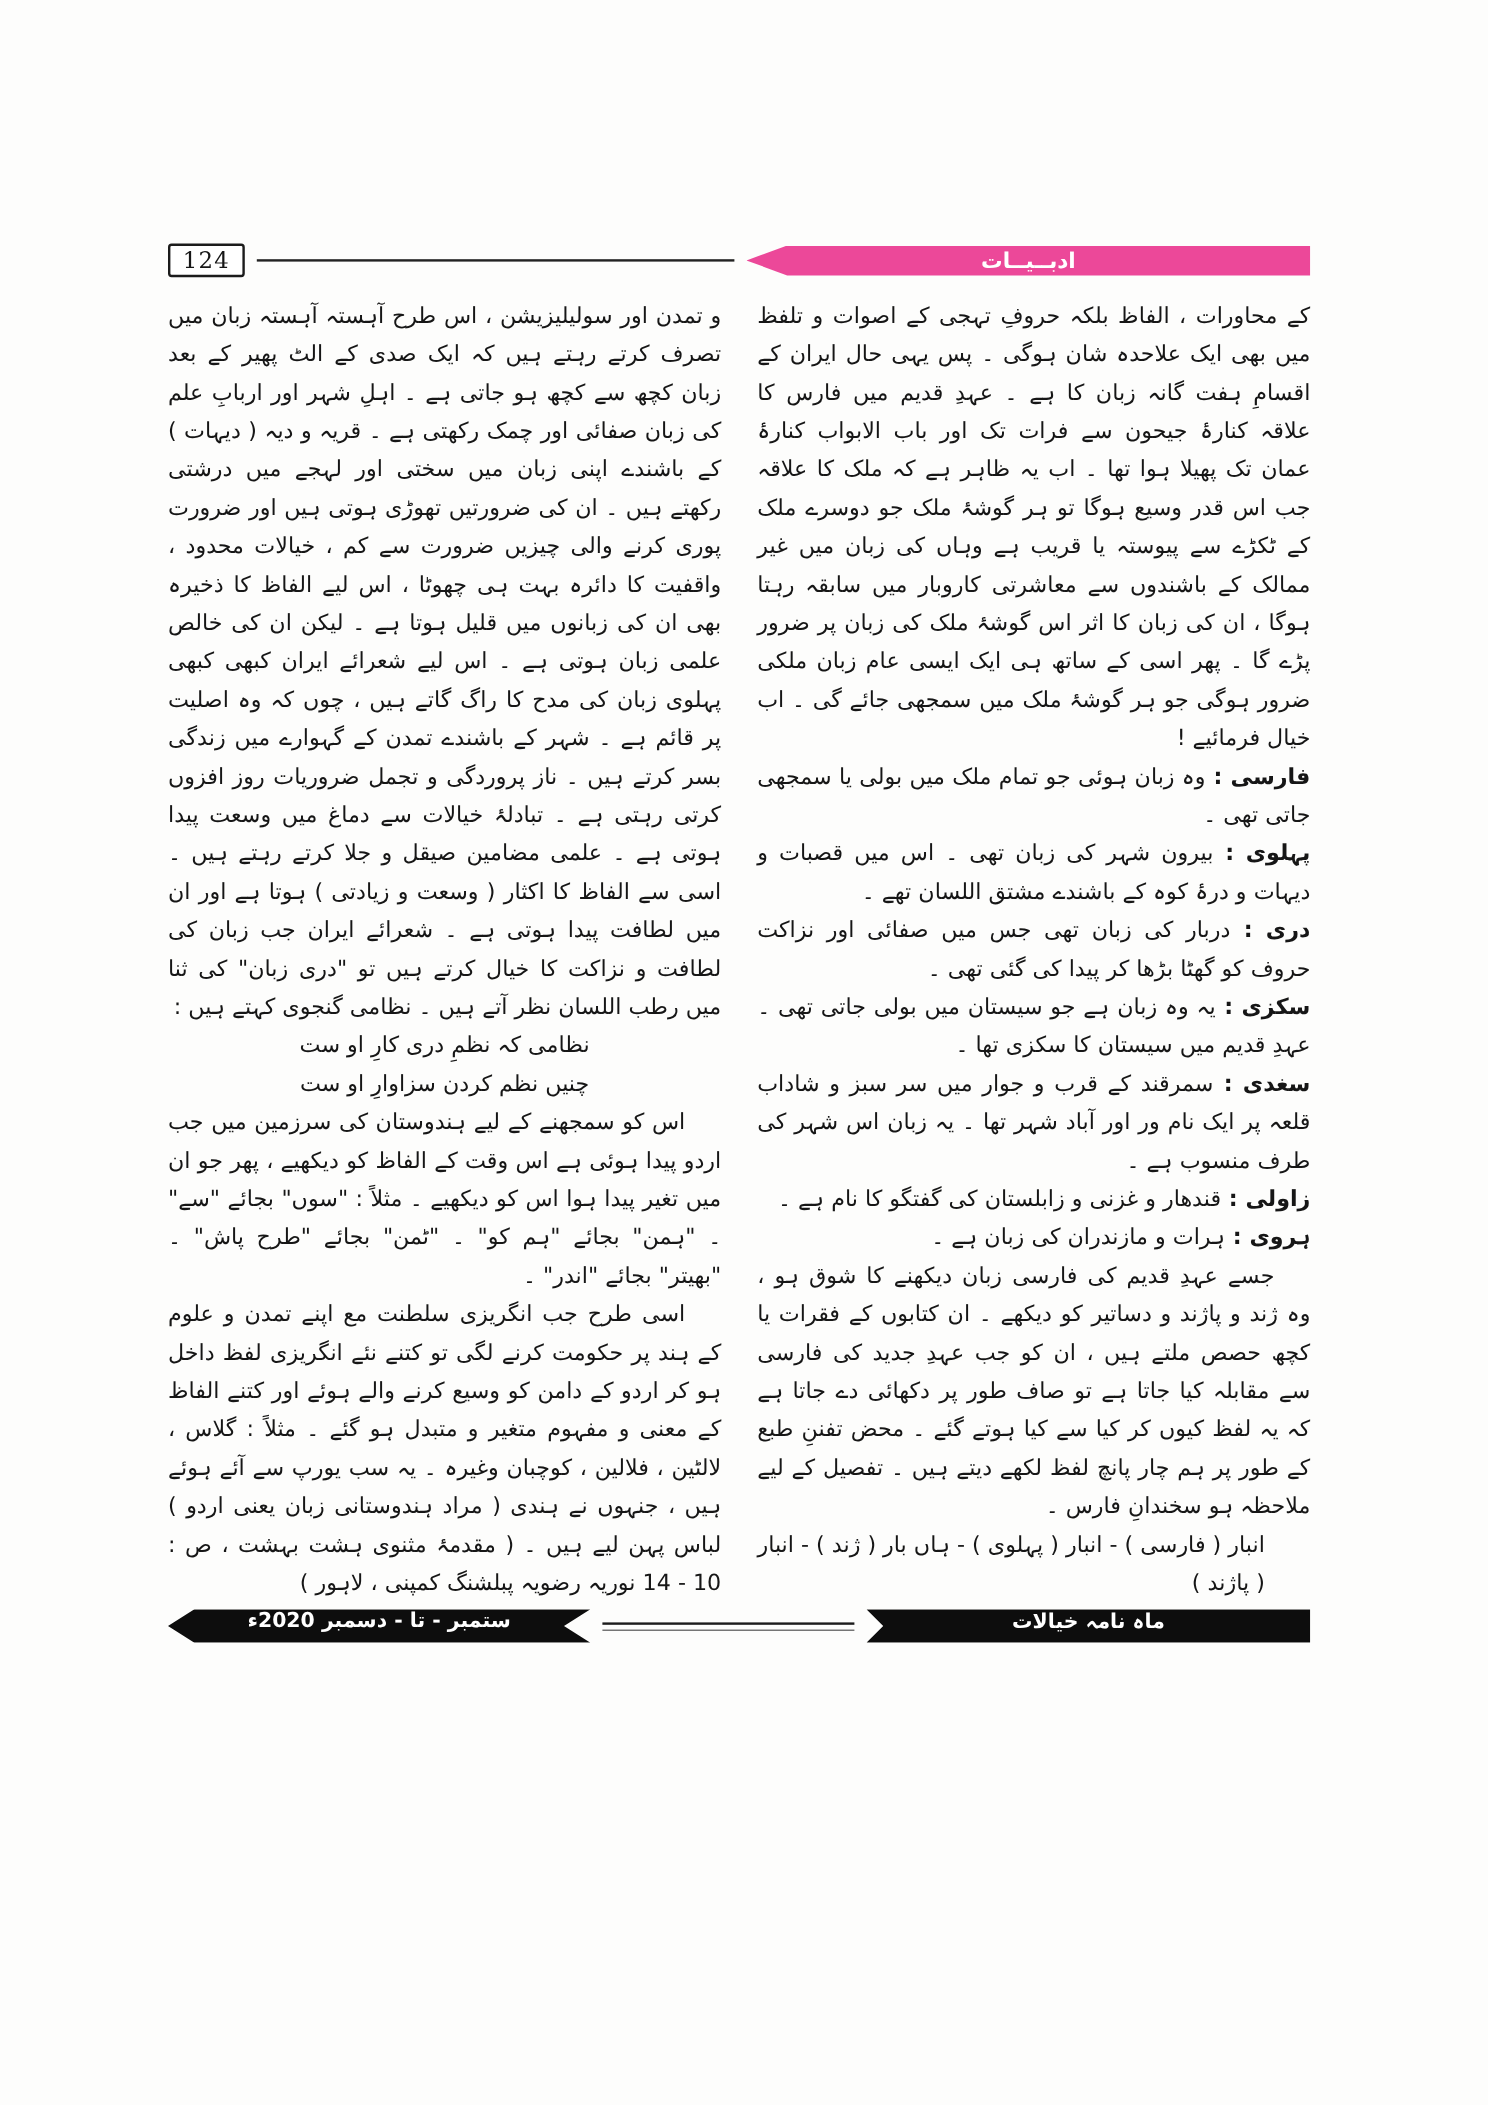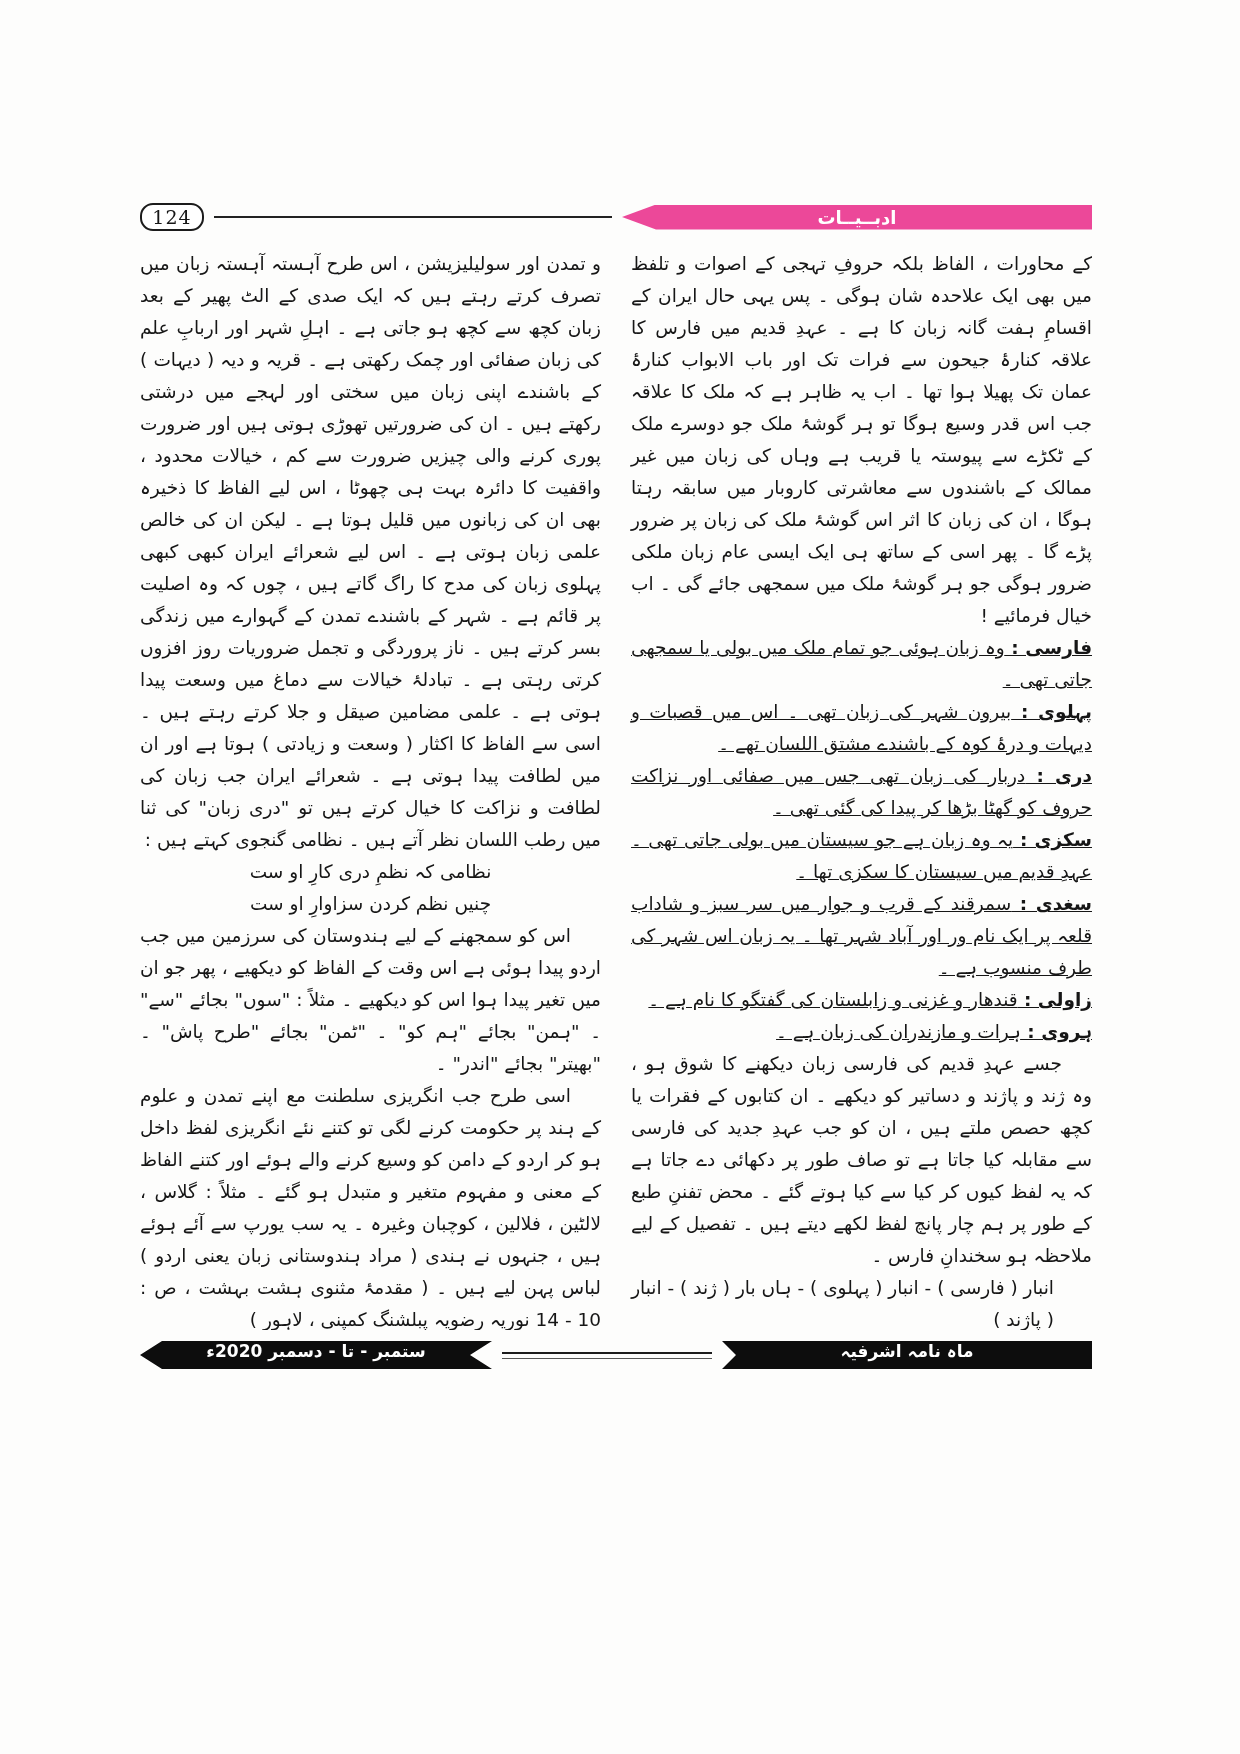--- a/index.html
+++ b/index.html
@@ -11,21 +11,21 @@
     font-family:"DejaVu Sans","Liberation Sans",sans-serif;
     color:#161616;
     overflow:hidden;
   }
   
   .header-row{
     position:absolute;left:140px;right:148px;top:200px;
     display:flex;align-items:center;height:34px;
   }
   .page-number-box{
-    border:2px solid #1b1b1b;border-radius:13px;
+    border:2px solid #1b1b1b;border-radius:3px;
     min-width:60px;height:24px;
     display:flex;align-items:center;justify-content:center;
     font-family:"DejaVu Serif","Liberation Serif",serif;
     font-size:19px;letter-spacing:1px;background:#fff;
   }
   .header-rule{flex:1;height:2px;background:#222;margin:0 10px;}
   .header-band{
     width:470px;height:25px;background:#ec4899;color:#fff;
     clip-path:polygon(0 50%,34px 0,100% 0,100% 100%,34px 100%);
     display:flex;align-items:center;justify-content:center;
@@ -33,21 +33,21 @@
   }
   
   .columns{
     position:absolute;left:140px;right:148px;top:248px;height:1082px;
     display:flex;gap:30px;overflow:hidden;
   }
   .col{flex:1;font-size:18.5px;line-height:32px;text-align:justify;}
   .block{margin:0;}
   .para{text-indent:30px;}
   .para-noindent{text-indent:0;}
-  .def{text-indent:0;text-decoration:underline;}
+  .def{text-indent:0;}
   .def .term{font-weight:bold;}
   .verse{text-align:center;text-indent:0;letter-spacing:.5px;}
   .wordline{text-indent:0;padding-right:38px;text-align:right;}
   
   .footer-row{
     position:absolute;left:140px;right:148px;top:1338px;
     display:flex;align-items:center;height:34px;
   }
   .footer-band{
     background:#0d0d0d;color:#fff;height:28px;
@@ -105,17 +105,17 @@
 
   <div class="footer-row" dir="ltr">
     <div class="footer-band left" dir="rtl">
       <span>ستمبر - تا - دسمبر 2020ء</span>
     </div>
     <div class="footer-stripes">
       <span></span>
         <span></span>
     </div>
     <div class="footer-band right" dir="rtl">
-      <span>ماہ نامہ اشرفیہ</span>
+      <span>ماہ نامہ خیالات</span>
     </div>
   </div>
 
 </div>
 
 </body></html>

